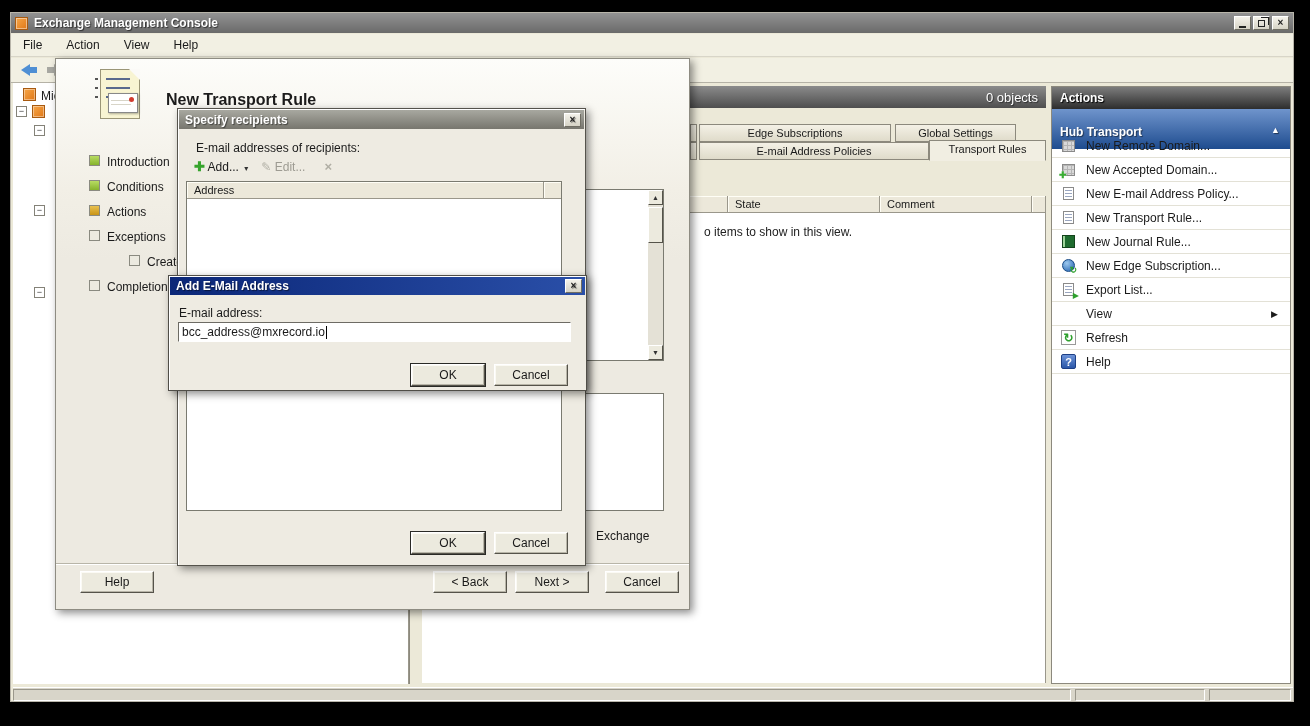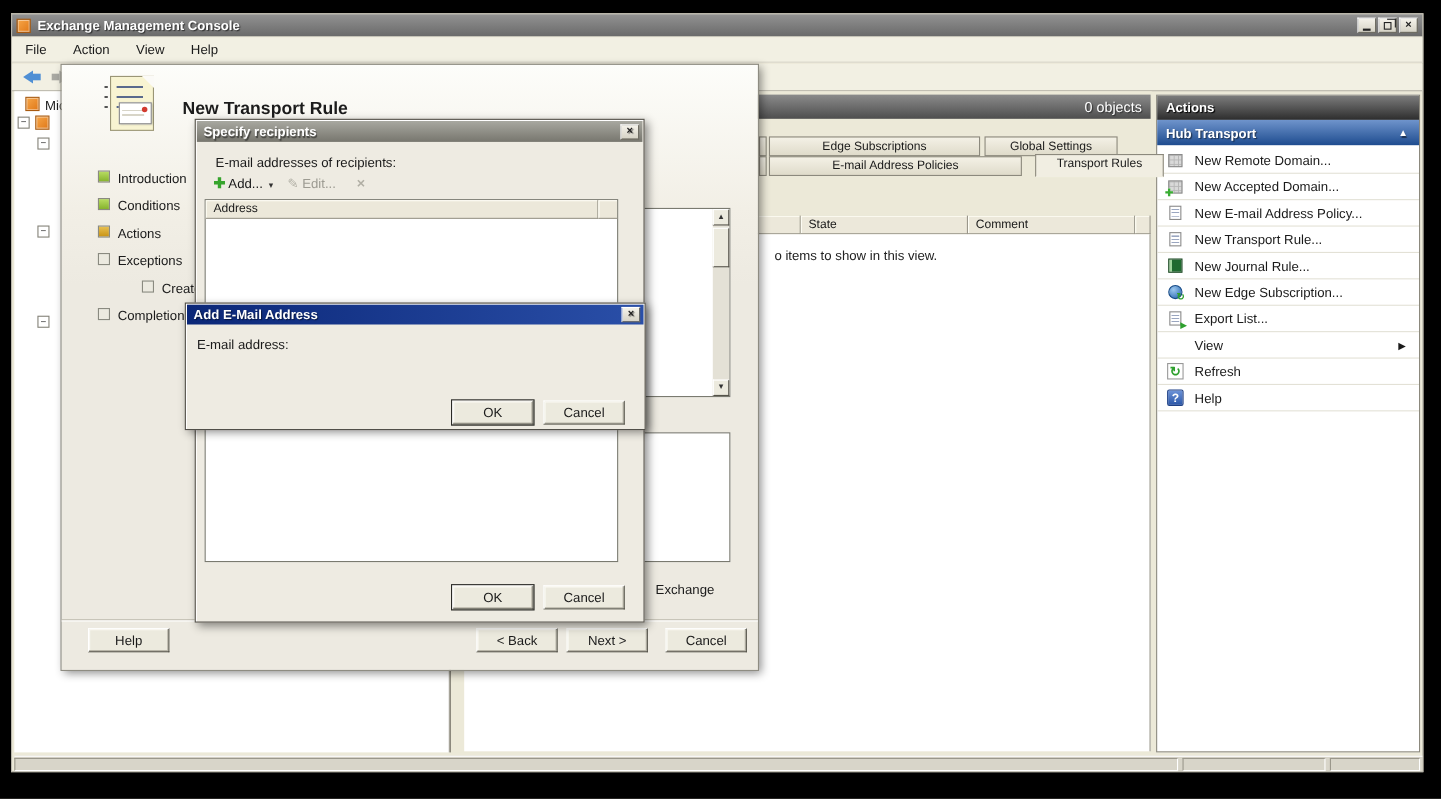--- a/index.html
+++ b/index.html
@@ -49,35 +49,35 @@
     background:linear-gradient(135deg,#f7a648,#e07818); border:1px solid #a85a10;
     box-shadow:inset 0 0 0 1px rgba(255,255,255,.4); }
 
   #center-panel { left:398px; top:70px; width:638px; height:601px; background:#ece9d8;
     border-left:1px solid #8c897d; }
   .dark-bar { background:linear-gradient(#8b8b8b,#4e4e4e); color:#fff; }
   #objects-bar { left:2px; top:3px; width:634px; height:22px; display:flex; align-items:center;
     justify-content:flex-end; padding-right:8px; font-size:13px; text-shadow:1px 1px 1px rgba(0,0,0,.5); }
   .tab { position:absolute; height:18px; font-size:11px; text-align:center; line-height:17px;
     background:linear-gradient(#f4f1e6,#dfdbca); border:1px solid #8c897d; }
-  .tab.active { background:#f1eee2; border-bottom:1px solid #f1eee2; height:21px; z-index:2;margin-left:12px; }
+  .tab.active { background:#f1eee2; border-bottom:1px solid #f1eee2; height:21px; z-index:2; }
   .col-hdr { background:#ece8da; border-right:1px solid #9a978b; border-bottom:1px solid #9a978b;
     box-shadow:inset 1px 1px 0 #fffef6; font-size:11px; line-height:16px; padding-left:7px;
     height:17px; }
   #list-area { left:12px; top:130px; width:624px; height:470px; background:#fff;
     border-right:1px solid #9a978b; }
 
   #actions-panel { left:1040px; top:73px; width:240px; height:598px; background:#fff;
     border:1px solid #8c897d; }
   #actions-title { left:0; top:0; width:238px; height:22px;
     background:linear-gradient(#7c7c7c,#2d2d2d); display:flex; align-items:center;
     padding-left:8px; font-weight:bold; color:#fff; text-shadow:1px 1px 1px #000; }
-  #hub-bar { left:0; top:22px; width:238px; height:23px;
-    background:linear-gradient(#6f94cc,#1e4c8f); display:flex; align-items:center;
-    padding:0 10px 0 8px; font-weight:bold; color:#fff; text-shadow:1px 1px 1px rgba(0,0,0,.5); }
+  #hub-bar { left:0; top:22px; width:238px; height:40px;
+    background:linear-gradient(#6f94cc,#1e4c8f); display:flex; 
+    padding:16px 10px 0 8px; font-weight:bold; color:#fff; text-shadow:1px 1px 1px rgba(0,0,0,.5); }
   #hub-bar .arr { margin-left:auto; font-size:9px; }
   #actions-items { left:0; top:47px; width:238px; }
   .act-row { display:flex; align-items:center; height:24px; padding-left:8px; gap:9px;
     border-bottom:1px solid #e3e1d6; }
   .act-row .lbl { font-size:12px; }
   .act-row .sub { margin-left:auto; margin-right:12px; font-size:9px; }
   .ic { width:17px; height:17px; position:relative; flex:none; display:flex;
     align-items:center; justify-content:center; }
   .ic-grid { width:13px; height:12px; background:#d9d9d9; border:1px solid #8a8a8a;
     background-image:linear-gradient(#b5b5b5 1px,transparent 1px),
@@ -407,15 +407,19 @@
 </div>
 
 <div id="dlg-address" class="abs">
   <div class="cap cap-navy" style="height:18px;">
     <span>Add E-Mail Address</span>
     <span class="x tbtn">
         <span>×</span>
       </span>
   </div>
   <span class="abs" style="left:10px;top:30px;">E-mail address:</span>
+  <div class="text-input" style="left:9px;top:46px;width:393px;">
+    <span>bcc_address@mxrecord.io</span>
+      <span class="caret"></span>
+  </div>
   <div class="btn default abs" style="left:242px;top:88px;width:74px;height:22px;">OK</div>
   <div class="btn abs" style="left:325px;top:88px;width:74px;height:22px;">Cancel</div>
 </div>
 
 </body></html>

